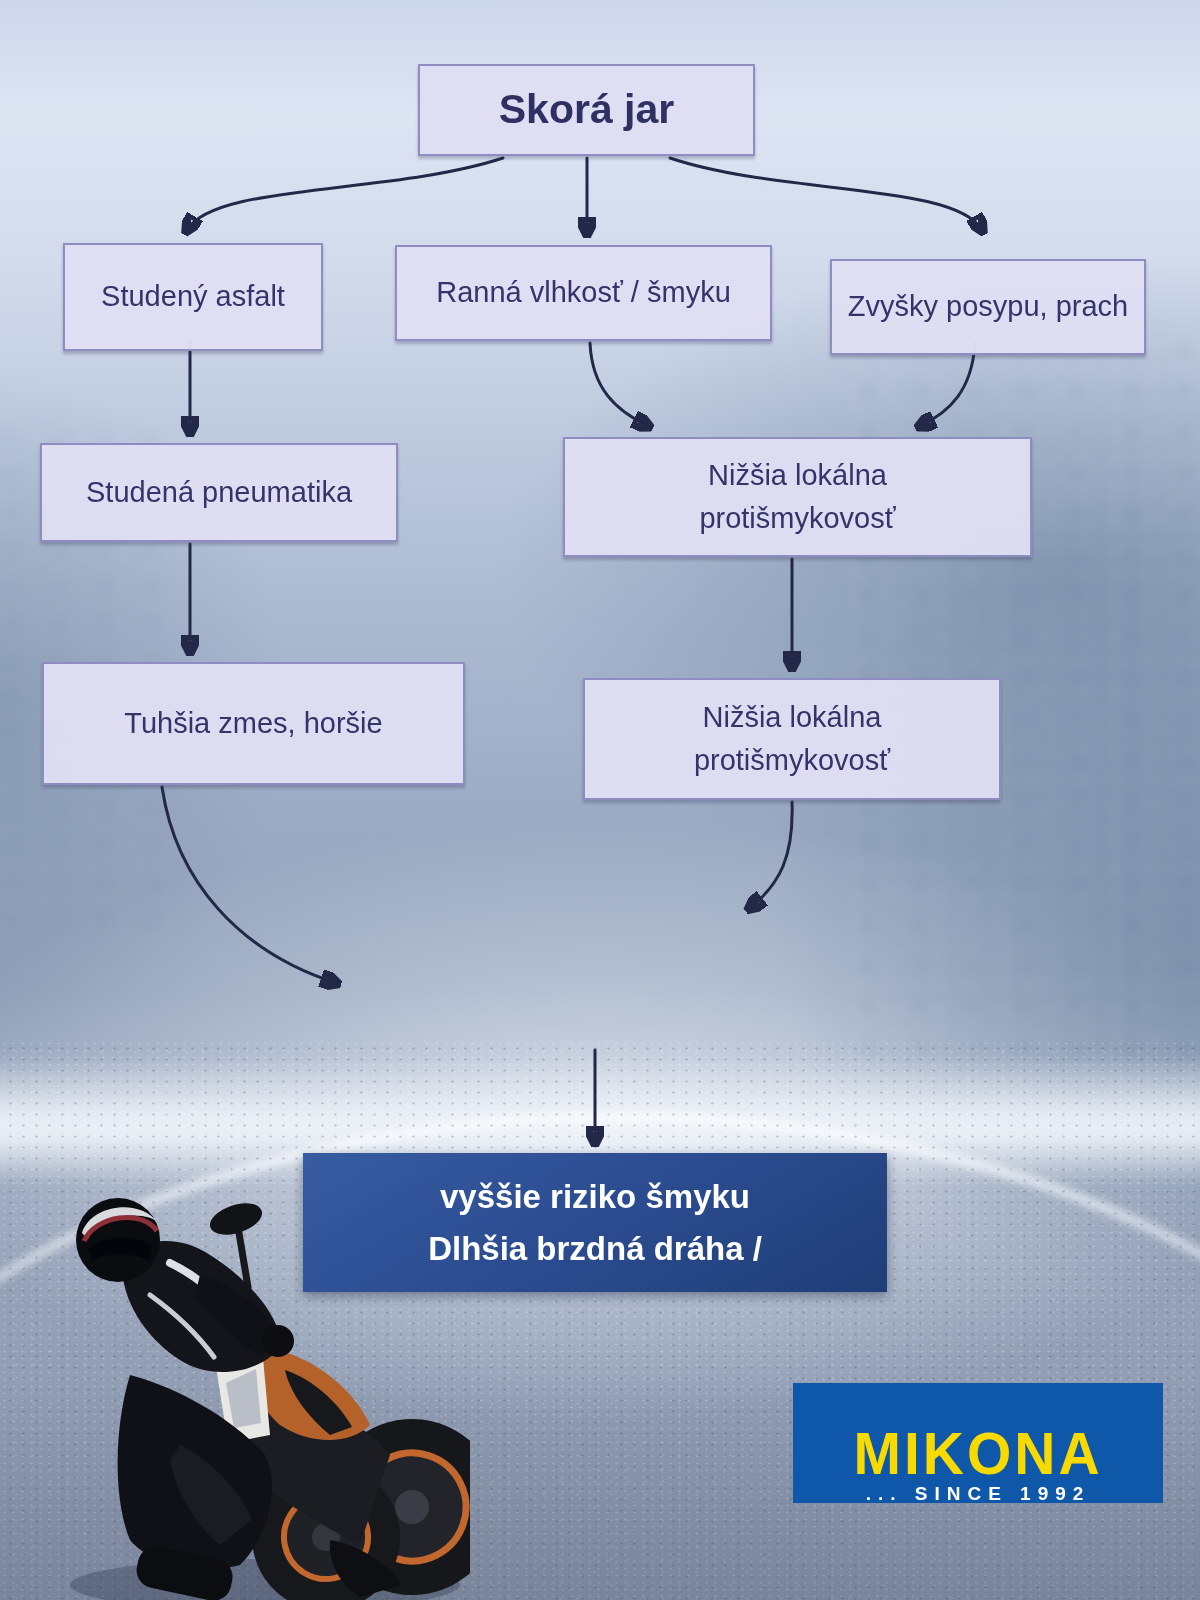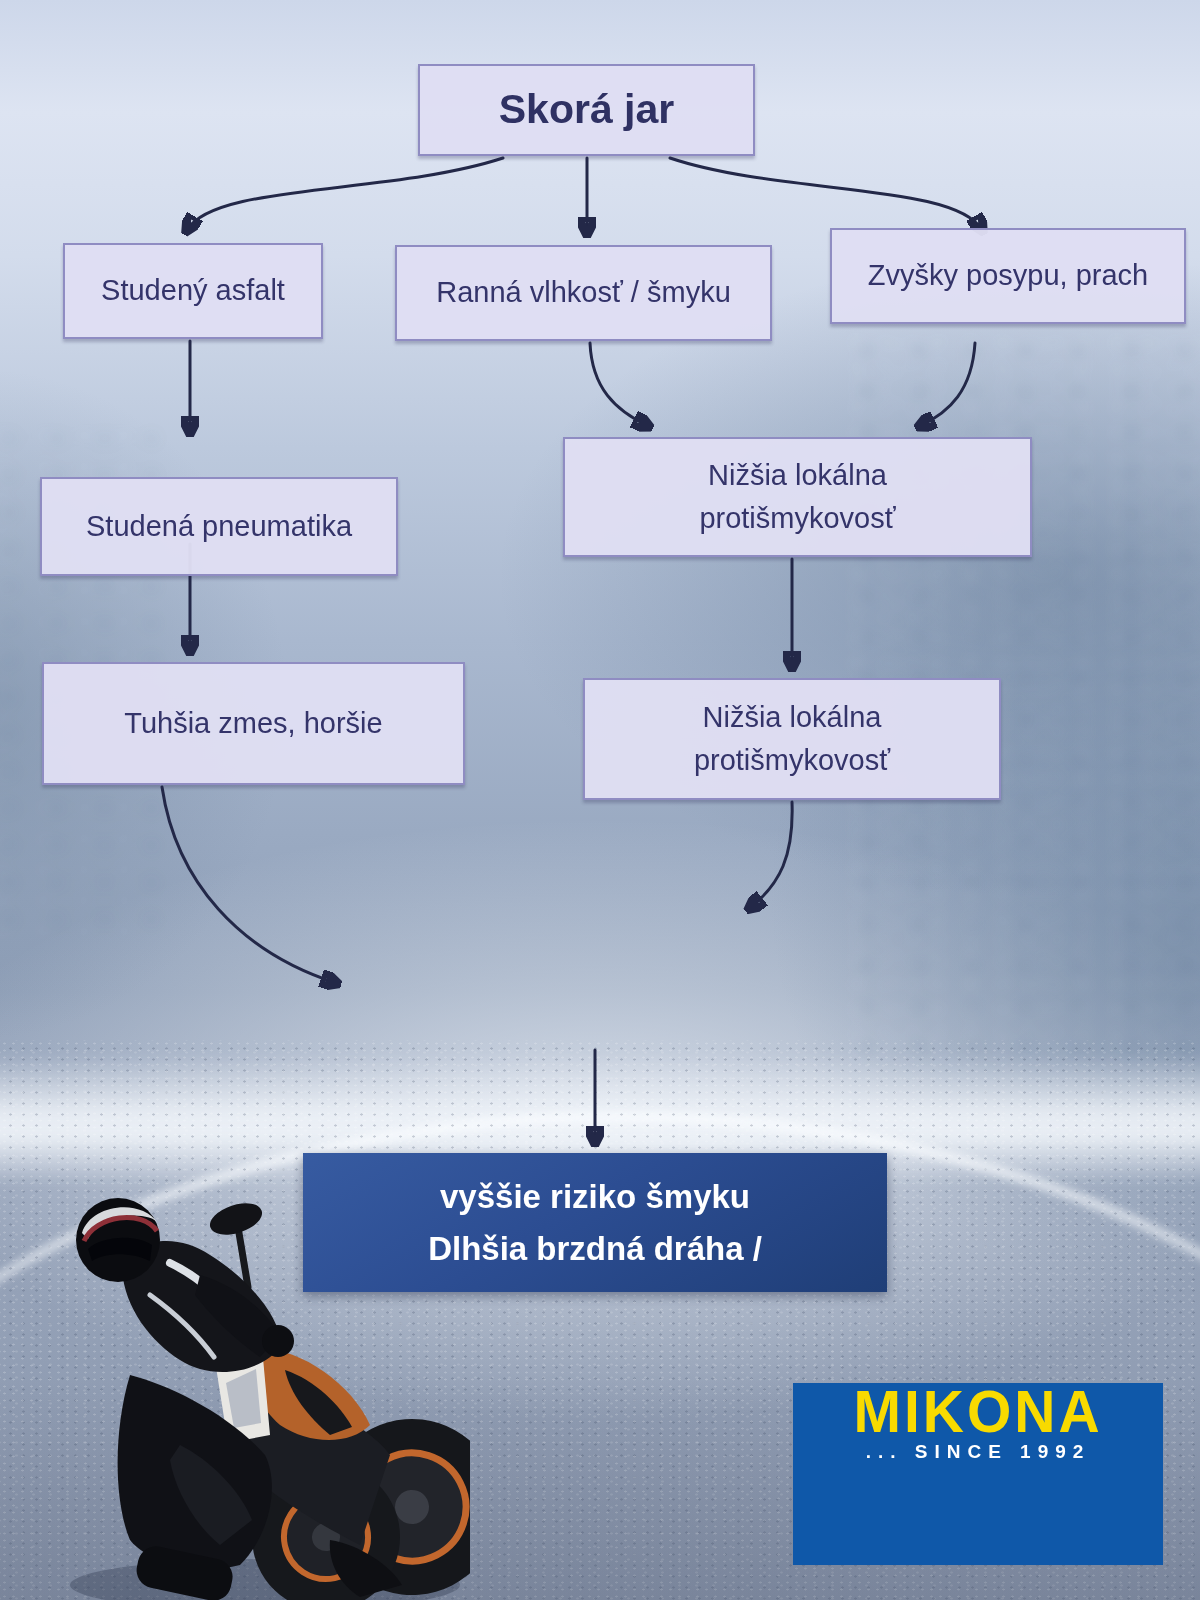--- a/index.html
+++ b/index.html
@@ -58,43 +58,43 @@
   }
   
   .node{
     position:absolute;display:flex;flex-direction:column;align-items:center;justify-content:center;
     background:rgba(223,222,243,.97);border:2px solid #8f8cc2;color:#34346a;
     font-size:29px;text-align:center;line-height:1.5;
     box-shadow:0 3px 3px rgba(45,45,90,.28);box-sizing:border-box;
   }
   .node .line{display:block;}
   .n-root{left:418px;top:64px;width:337px;height:92px;font-size:41px;font-weight:bold;color:#2f3163;}
-  .n-cold-asphalt{left:63px;top:243px;width:260px;height:96px;}
+  .n-cold-asphalt{left:63px;top:243px;width:260px;height:108px;}
   .n-moisture{left:395px;top:245px;width:377px;height:96px;}
-  .n-grit{left:830px;top:228px;width:356px;height:96px;}
-  .n-cold-tire{left:40px;top:443px;width:358px;height:99px;margin-top:34px;}
+  .n-grit{left:830px;top:259px;width:316px;height:96px;}
+  .n-cold-tire{left:40px;top:443px;width:358px;height:99px;}
   .n-grip-a{left:563px;top:437px;width:469px;height:120px;}
   .n-compound{left:42px;top:662px;width:423px;height:123px;}
   .n-grip-b{left:583px;top:678px;width:418px;height:122px;}
   .n-friction{left:348px;top:918px;width:497px;height:130px;}
   .n-outcome{
     left:303px;top:1153px;width:584px;height:139px;border:none;
     background:linear-gradient(150deg,#375ba1 0%,#2c4d92 45%,#1f3e77 100%);
     color:#ffffff;font-weight:bold;font-size:33px;line-height:1.55;
     box-shadow:0 4px 10px rgba(18,28,58,.4);
   }
   
   .arrows{position:absolute;inset:0;pointer-events:none;}
   .arrows path{stroke:#232848;stroke-width:3;fill:none;stroke-linecap:round;}
   
   .moto{position:absolute;left:30px;top:1145px;width:440px;height:460px;}
   
   .logo{
-    position:absolute;left:793px;top:1383px;width:370px;height:182px;background:#0f58a9;
-    display:flex;flex-direction:column;align-items:center;justify-content:flex-start;
+    position:absolute;left:793px;top:1383px;width:370px;height:120px;background:#0f58a9;
+    display:flex;flex-direction:column;align-items:center;justify-content:flex-end;
   }
   .logo-brand{
     color:#f8da00;font-size:57px;font-weight:bold;letter-spacing:3px;
     transform:scaleY(1.04);line-height:1;
   }
   .logo-tagline{
     color:#ffffff;font-size:19px;font-weight:bold;letter-spacing:7px;margin-top:2px;line-height:1;
     white-space:nowrap;
   }
 </style>

